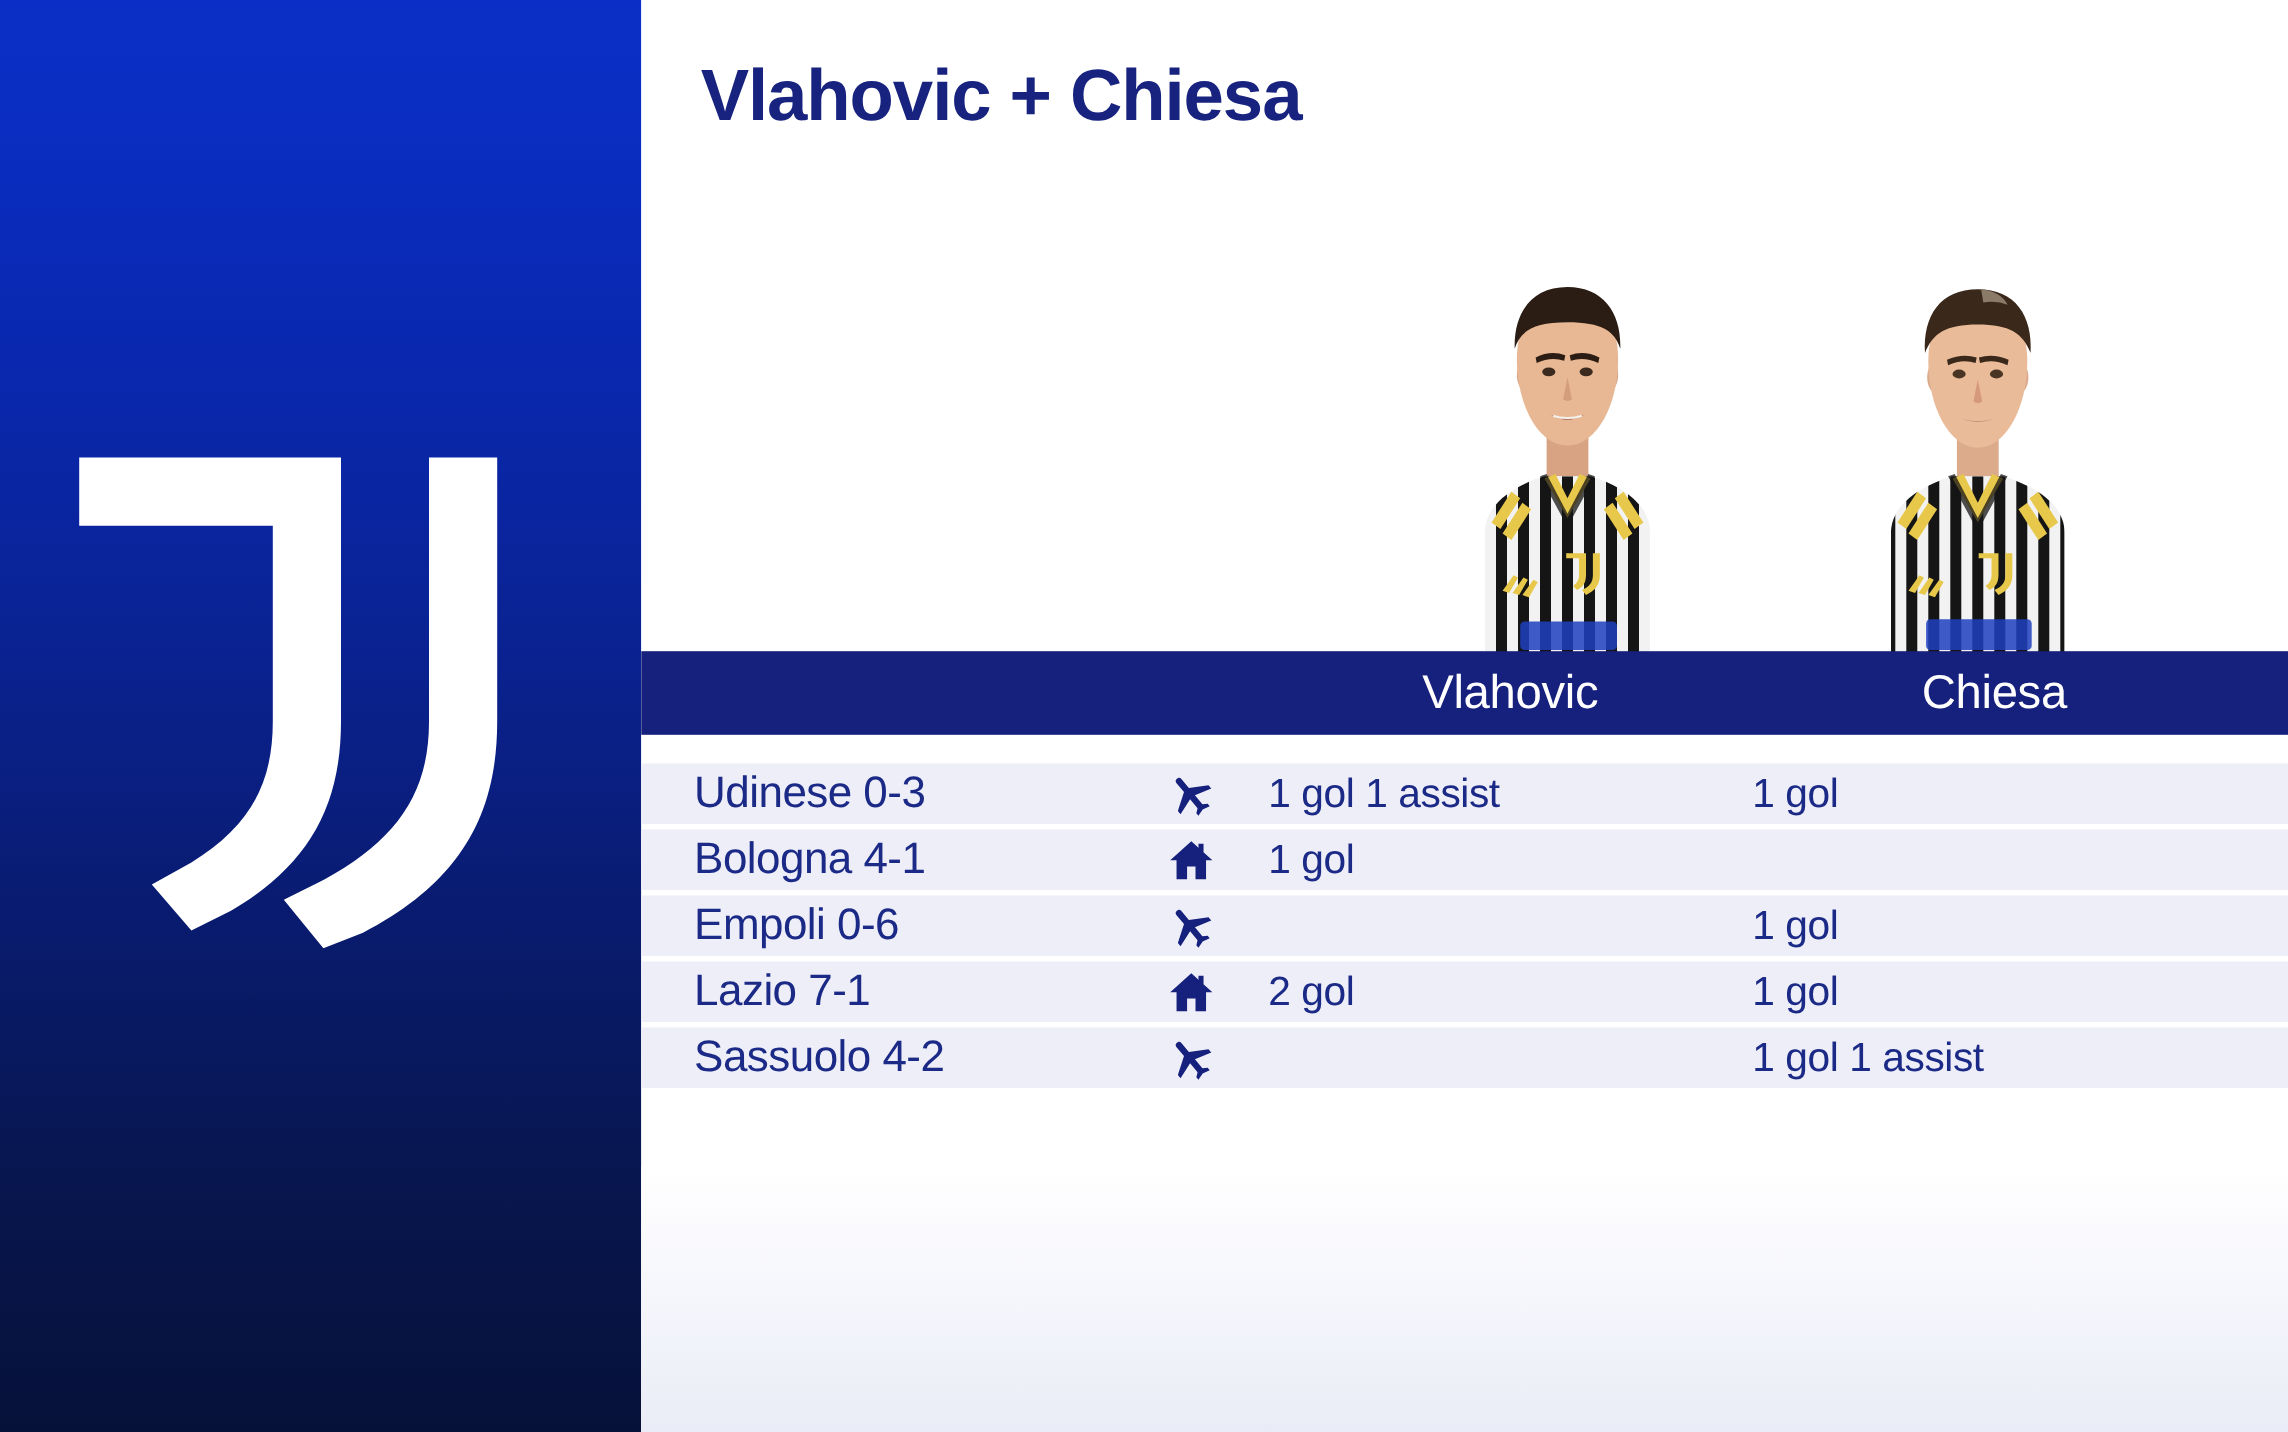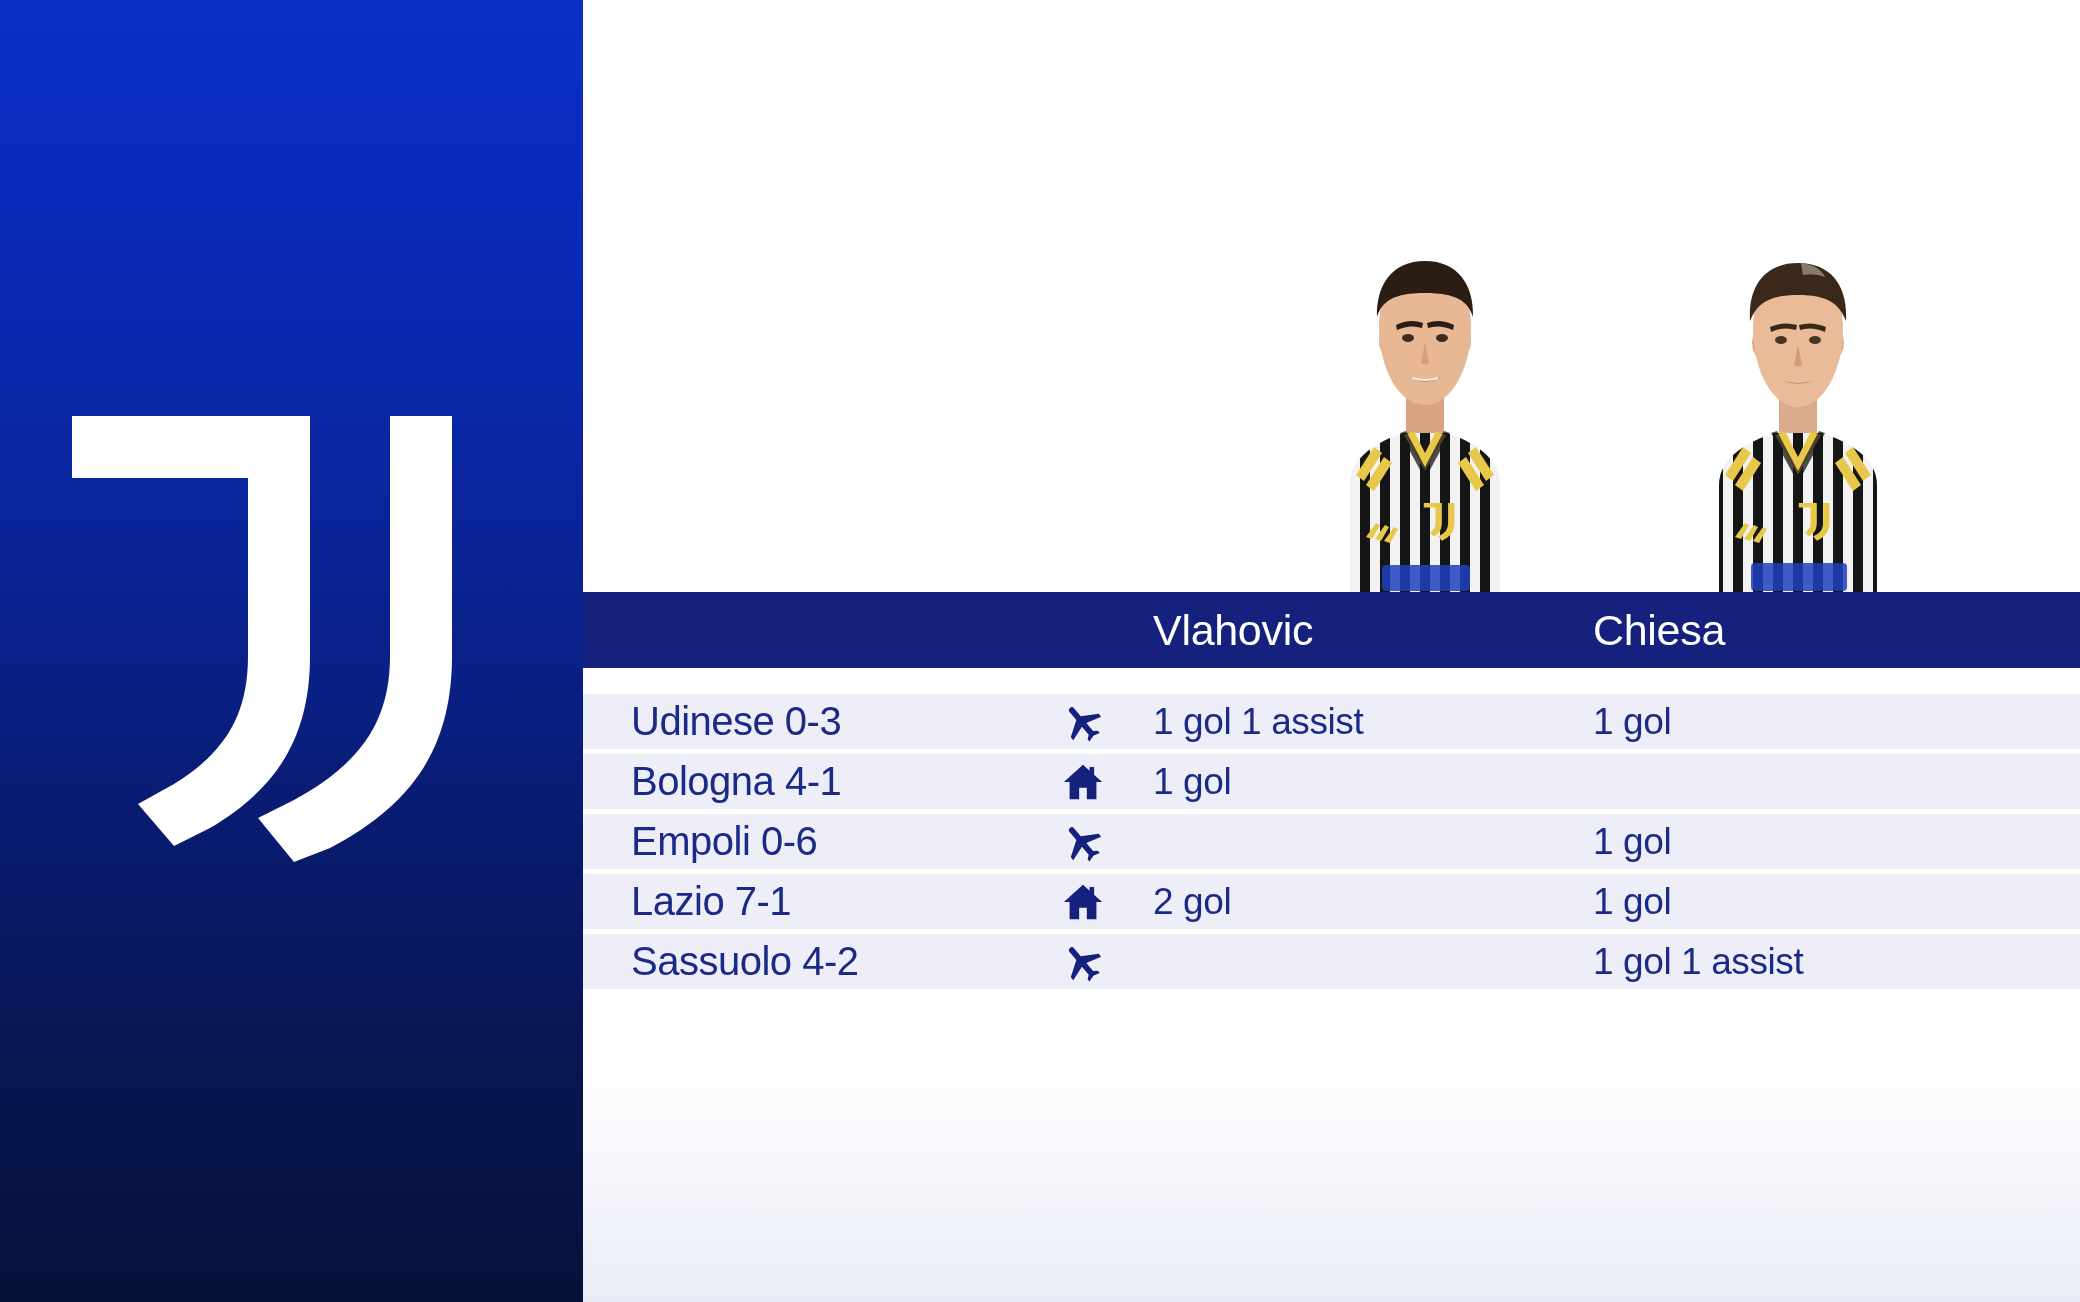--- a/index.html
+++ b/index.html
@@ -93,21 +93,21 @@
 
   .table-head {
     position:relative;
     height:76px;
     background:#16207d;
     display:flex;
     align-items:center;
   }
   .table-head .col-opponent { width:430px; }
   .table-head .col-venue    { width:140px; }
-  .table-head .col-player   { width:440px; }
+  .table-head .col-player   { width:440px; text-align:center; }
 
   .head-label {
     font-size:43px;
     font-weight:normal;
     color:#ffffff;
     letter-spacing:-0.3px;
   }
 
   .rows-wrap {
     margin-top:26px;
@@ -172,20 +172,21 @@
 
         <path d="M 390 10 L 390 250 C 390 340 352 398 268 442 L 232 456
                  L 196 412 L 232 394 C 298 358 328 316 328 250 L 328 10 Z" fill="#ffffff"></path>
       </svg>
     </div>
   </div>
 
   <div class="content">
 
     <div class="titles">
+      <div class="headline">Vlahovic + Chiesa</div>
     </div>
 
     <div class="portraits">
 
       <div class="portrait portrait-vlahovic">
         <svg viewBox="0 0 250 360" xmlns="http://www.w3.org/2000/svg">
           <defs>
             <pattern id="stripesV" width="20" height="10" patternUnits="userSpaceOnUse">
               <rect width="20" height="10" fill="#f2f2f2"></rect>
               <rect width="10" height="10" fill="#151515"></rect>

